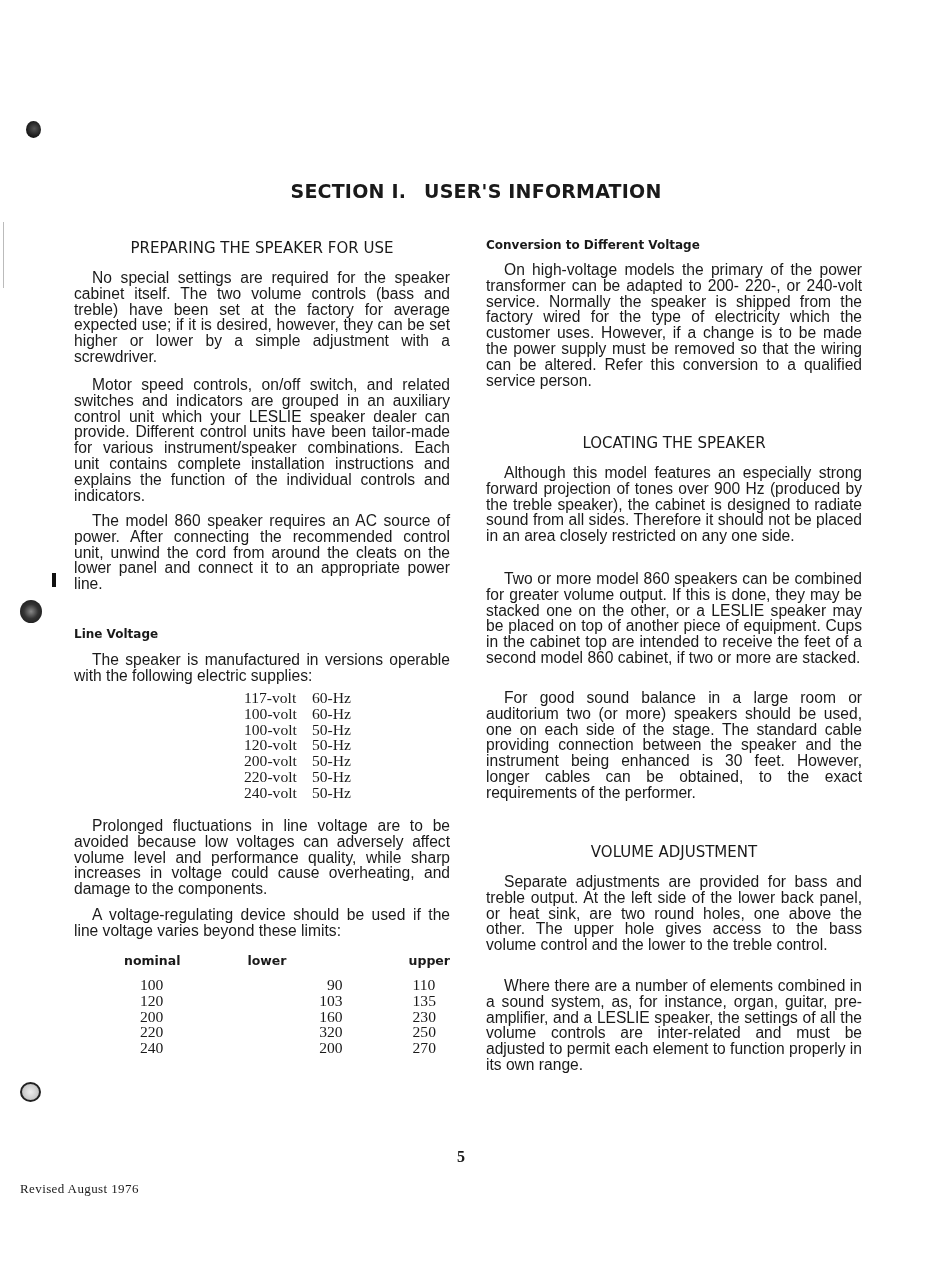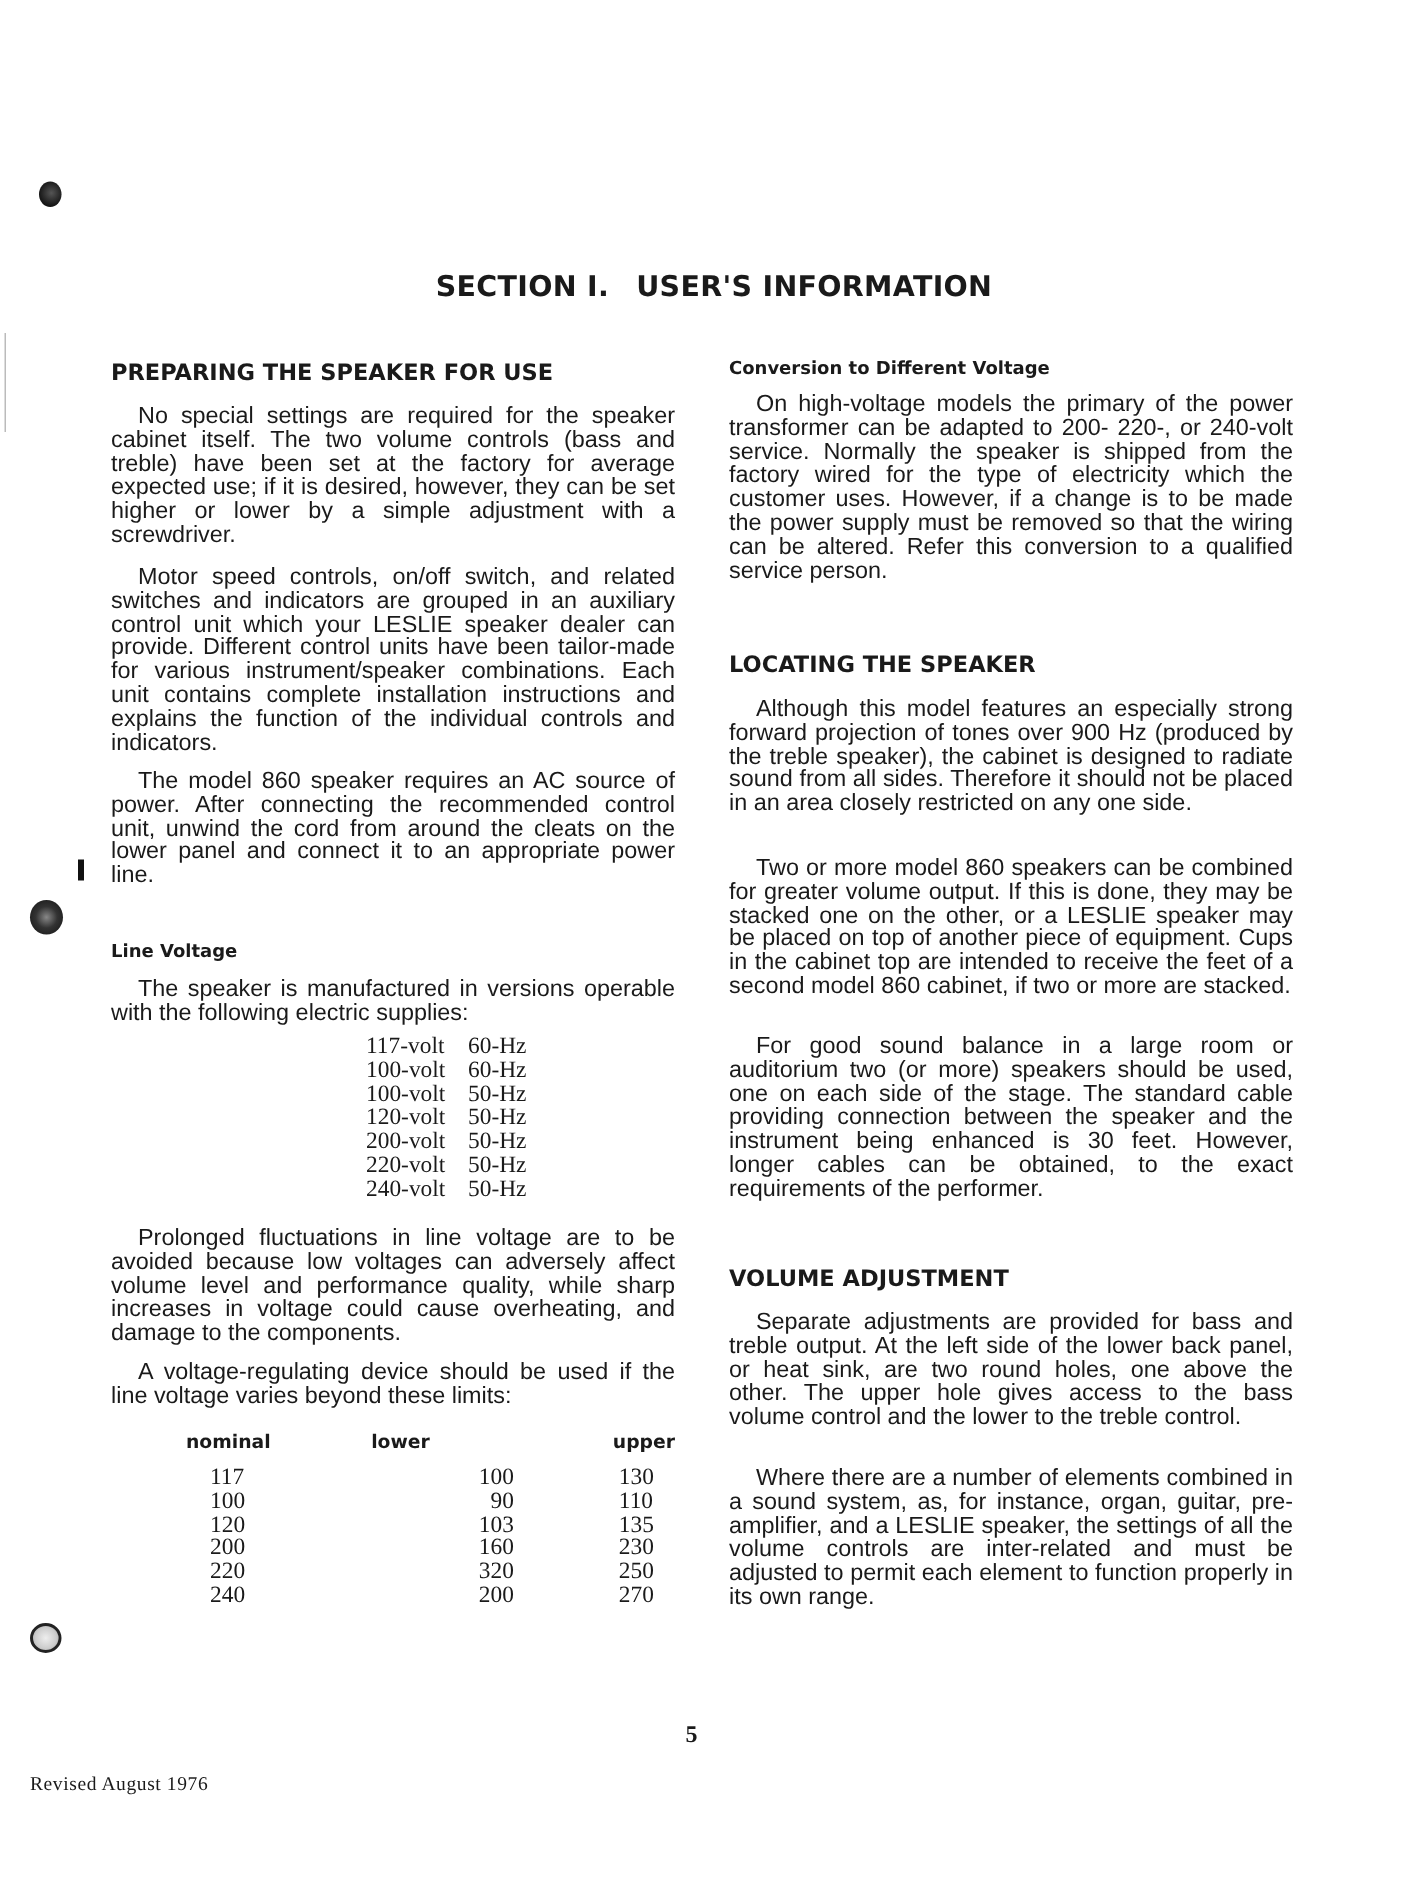--- a/index.html
+++ b/index.html
@@ -6,22 +6,22 @@
   body { width: 952px; height: 1268px; position: relative; overflow: hidden; color: #1a1a1a; }
   .section-title {
     position: absolute; left: 0; width: 952px; top: 180px; text-align: center;
     font-family: "DejaVu Sans", sans-serif; font-weight: bold; font-size: 19px; letter-spacing: 0.2px;
   }
   .section-title span.gap { display: inline-block; width: 18px; }
   .col { position: absolute; top: 0; width: 376px; }
   .col.left { left: 74px; }
   .col.right { left: 486px; }
   .h2 {
-    position: absolute; width: 376px; text-align: left;
-    font-family: "DejaVu Sans", sans-serif; font-weight: bold; font-size: 15px;
+    position: absolute; width: 376px; text-align: center;
+    font-family: "DejaVu Sans", sans-serif; font-weight: normal; font-size: 15px;
   }
   .h3 {
     position: absolute; font-family: "DejaVu Sans", sans-serif; font-weight: bold; font-size: 12px;
   }
   .para {
     position: absolute; width: 376px;
     font-family: Liberation Sans, sans-serif; font-size: 15.6px; line-height: 15.8px;
     text-align: justify; text-indent: 18px; hyphens: manual;
   }
   .supplies {
@@ -96,25 +96,20 @@
   <table class="limits">
     <thead>
       <tr>
         <th class="c1">nominal</th>
         <th class="c2">lower</th>
         <th class="c3">upper</th>
       </tr>
     </thead>
     <tbody>
       <tr>
-        <td class="c1">117</td>
-        <td class="c2">100</td>
-        <td class="c3">130</td>
-      </tr>
-      <tr>
         <td class="c1">100</td>
         <td class="c2">90</td>
         <td class="c3">110</td>
       </tr>
       <tr>
         <td class="c1">120</td>
         <td class="c2">103</td>
         <td class="c3">135</td>
       </tr>
       <tr>

